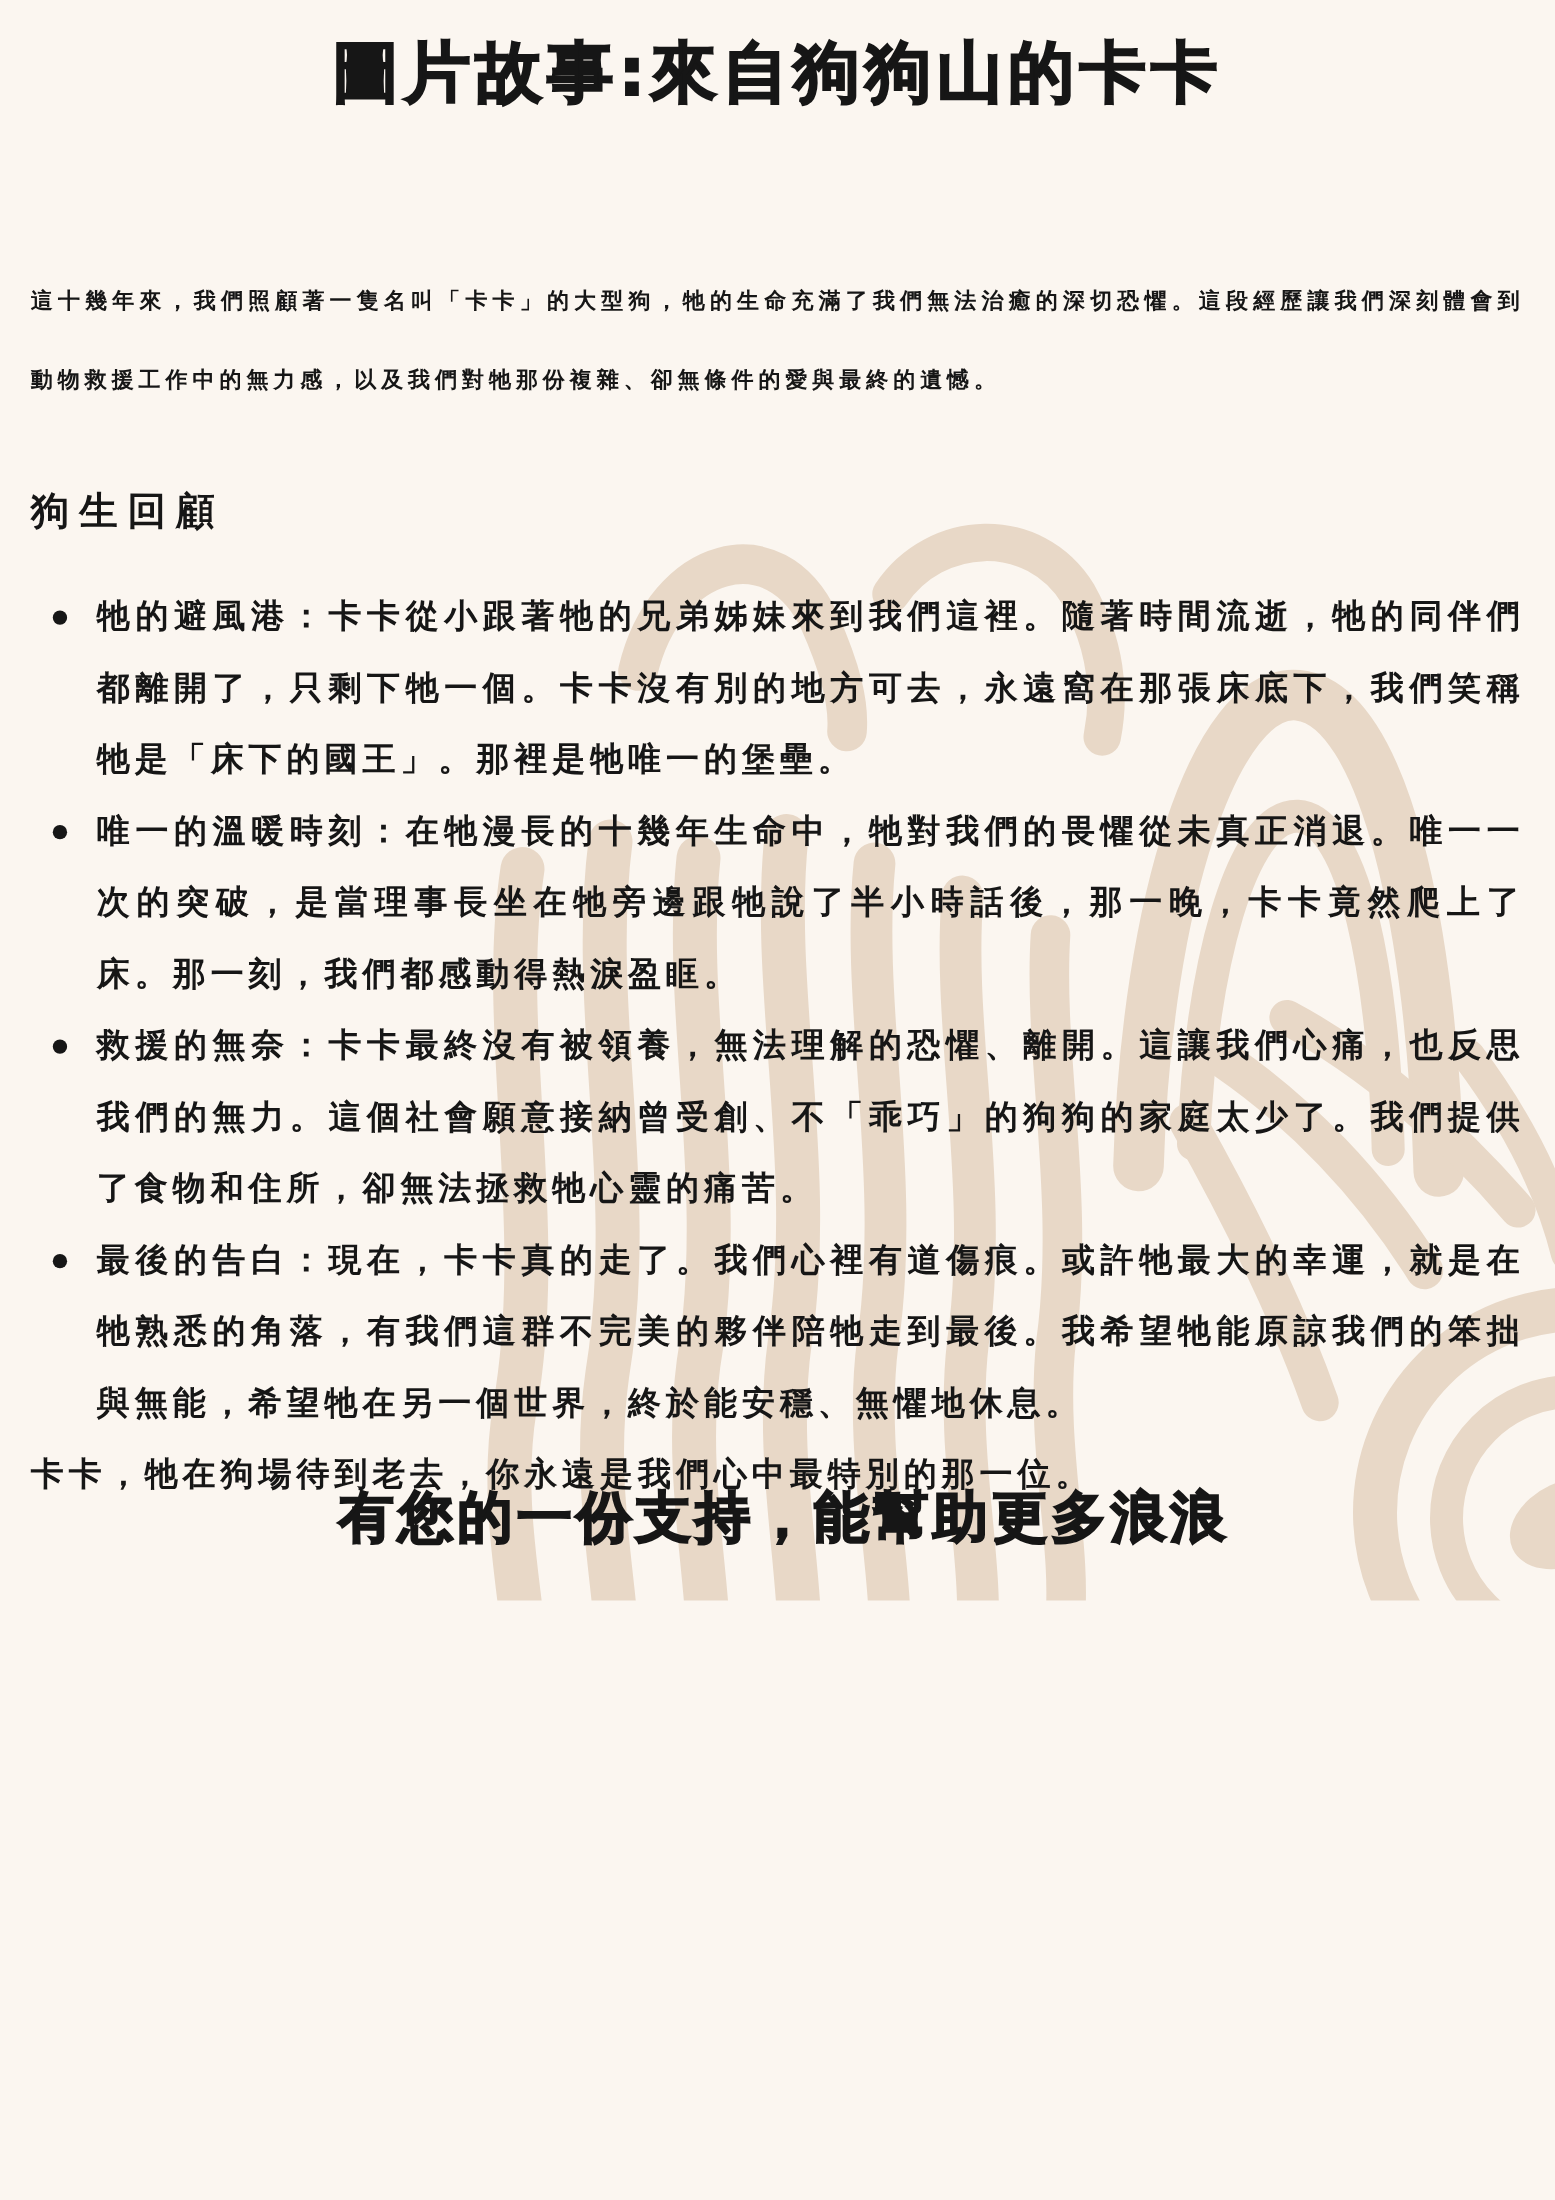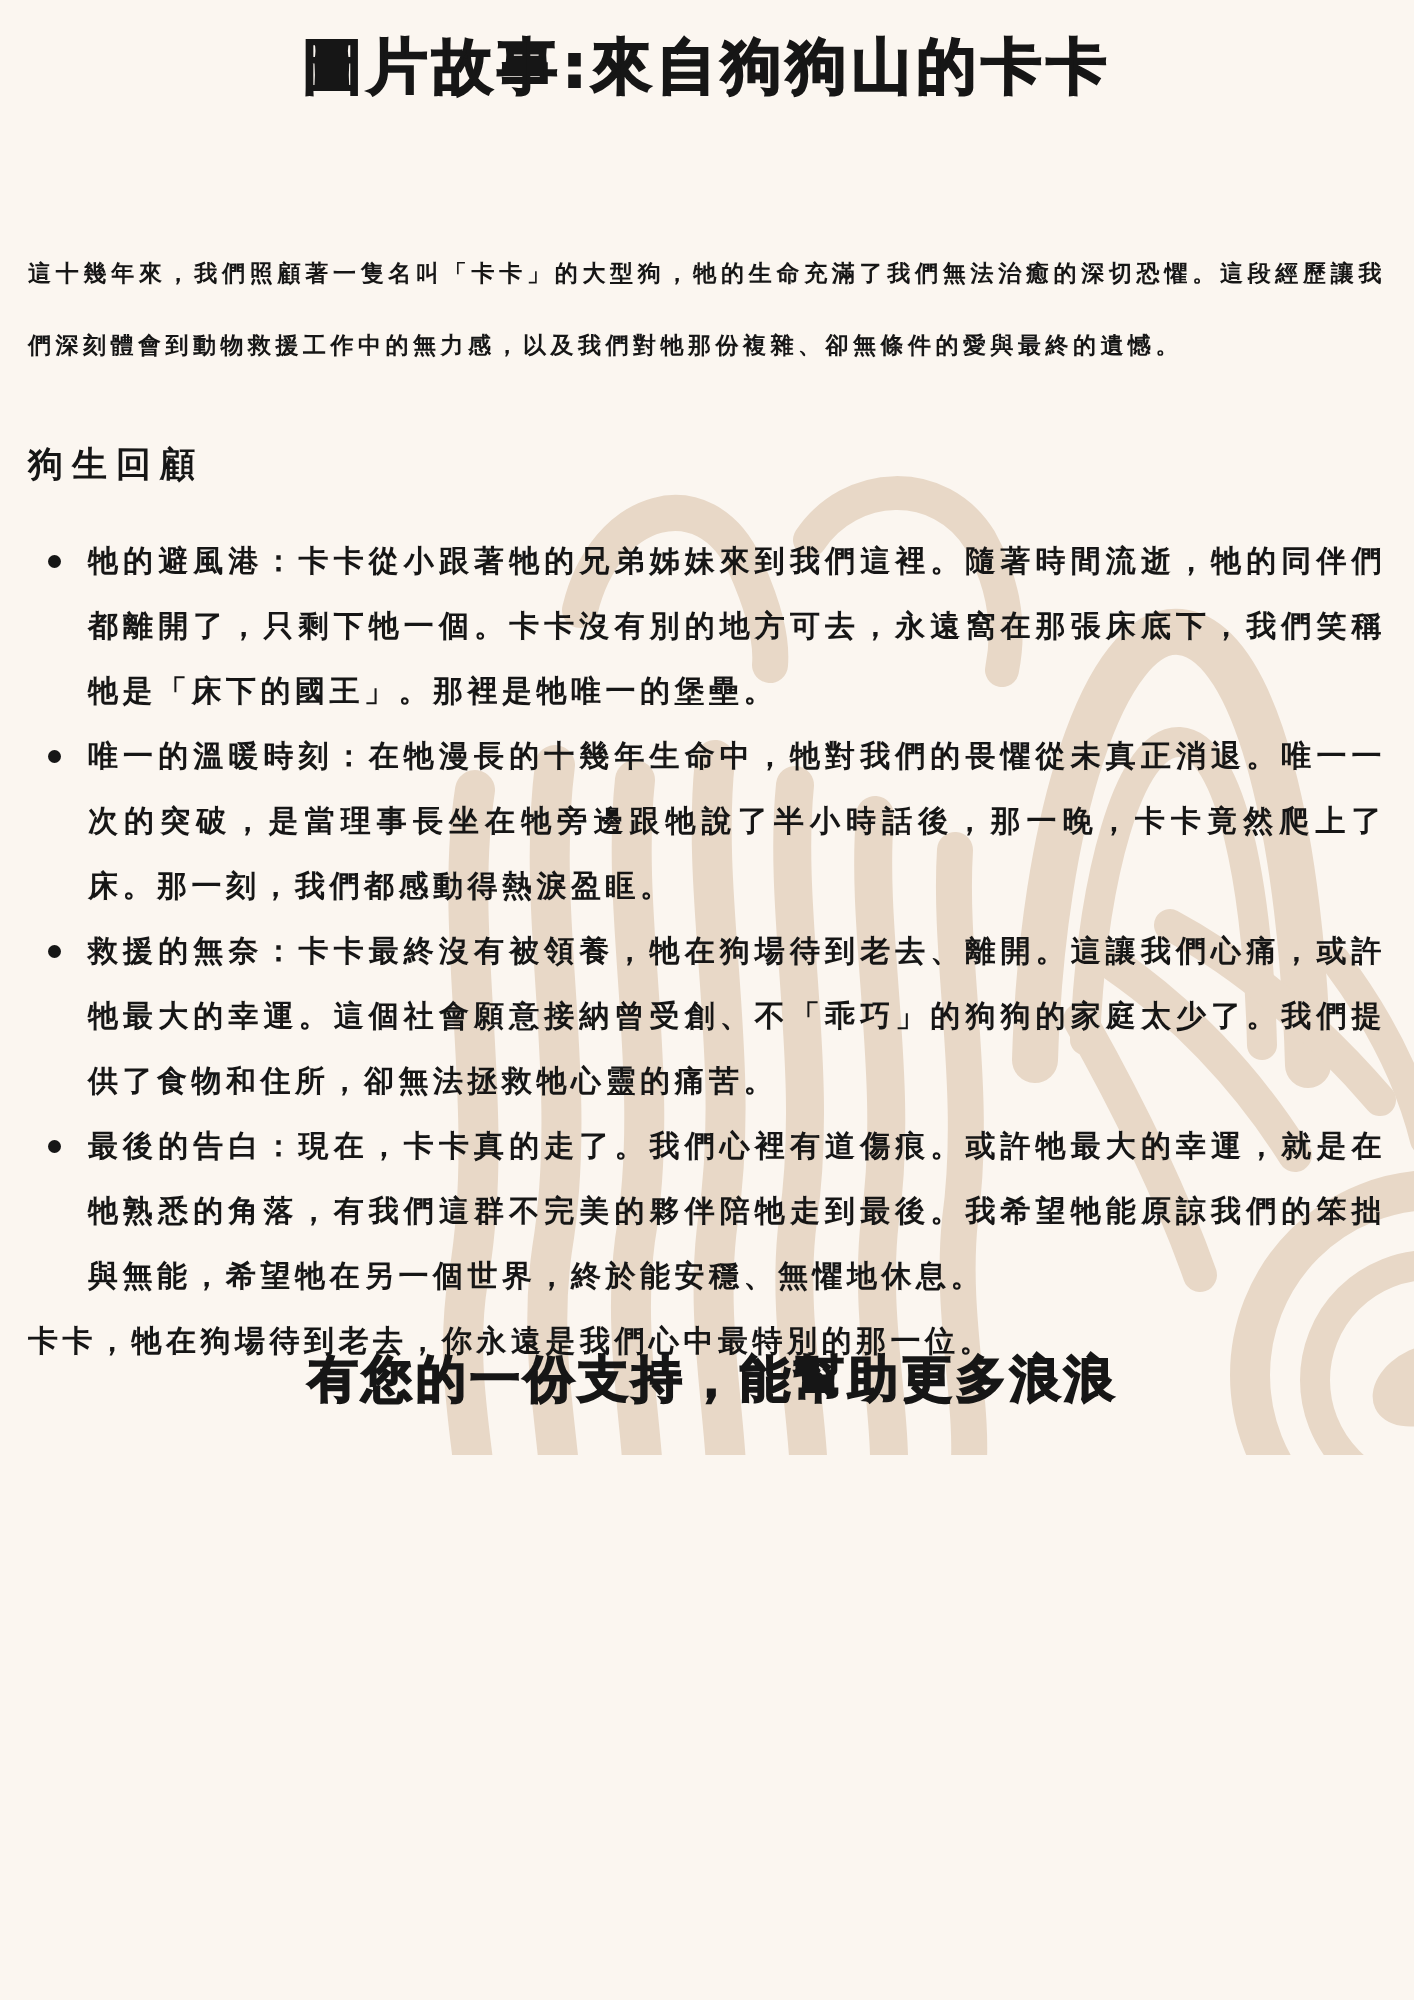--- a/index.html
+++ b/index.html
@@ -45,21 +45,21 @@
     text-align:center;
     font-family:"DejaVu Sans","Liberation Sans",sans-serif;
     font-weight:bold;
     font-size:60px;
     line-height:1.2;
     letter-spacing:5px;
     -webkit-text-stroke:2px var(--ink);
   }
   p.intro{
     margin:136px 0 0 0;
-    font-size:23px;
+    font-size:20px;
     font-weight:bold;
     line-height:72px;
     letter-spacing:4.5px;
     text-align:justify;
     text-justify:inter-character;
   }
   h2.section{
     margin:60px 0 16px 0;
     font-size:35px;
     font-weight:bold;
@@ -146,21 +146,21 @@
   <div class="content">
     <h1 class="title">圖片故事:來自狗狗山的卡卡</h1>
 
     <p class="intro">這十幾年來，我們照顧著一隻名叫「卡卡」的大型狗，牠的生命充滿了我們無法治癒的深切恐懼。這段經歷讓我們深刻體會到動物救援工作中的無力感，以及我們對牠那份複雜、卻無條件的愛與最終的遺憾。</p>
 
     <h2 class="section">狗生回顧</h2>
 
     <ul class="story">
       <li>牠的避風港：卡卡從小跟著牠的兄弟姊妹來到我們這裡。隨著時間流逝，牠的同伴們都離開了，只剩下牠一個。卡卡沒有別的地方可去，永遠窩在那張床底下，我們笑稱牠是「床下的國王」。那裡是牠唯一的堡壘。</li>
       <li>唯一的溫暖時刻：在牠漫長的十幾年生命中，牠對我們的畏懼從未真正消退。唯一一次的突破，是當理事長坐在牠旁邊跟牠說了半小時話後，那一晚，卡卡竟然爬上了床。那一刻，我們都感動得熱淚盈眶。</li>
-      <li>救援的無奈：卡卡最終沒有被領養，牠在狗場待到老去、離開。這讓我們心痛，或許牠最大的幸運。這個社會願意接納曾受創、不「乖巧」的狗狗的家庭太少了。我們提供了食物和住所，卻無法拯救牠心靈的痛苦。</li>
+      <li>救援的無奈：卡卡最終沒有被領養，無法理解的恐懼、離開。這讓我們心痛，也反思我們的無力。這個社會願意接納曾受創、不「乖巧」的狗狗的家庭太少了。我們提供了食物和住所，卻無法拯救牠心靈的痛苦。</li>
       <li>最後的告白：現在，卡卡真的走了。我們心裡有道傷痕。或許牠最大的幸運，就是在牠熟悉的角落，有我們這群不完美的夥伴陪牠走到最後。我希望牠能原諒我們的笨拙與無能，希望牠在另一個世界，終於能安穩、無懼地休息。</li>
     </ul>
 
     <p class="closing">卡卡，牠在狗場待到老去，你永遠是我們心中最特別的那一位。</p>
   </div>
 
   <div class="footer">有您的一份支持，能幫助更多浪浪</div>
 </div>
 
 </body></html>

